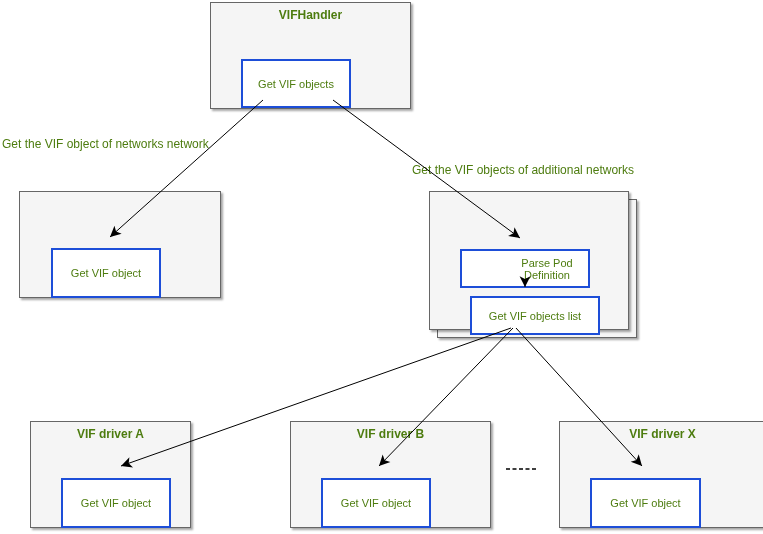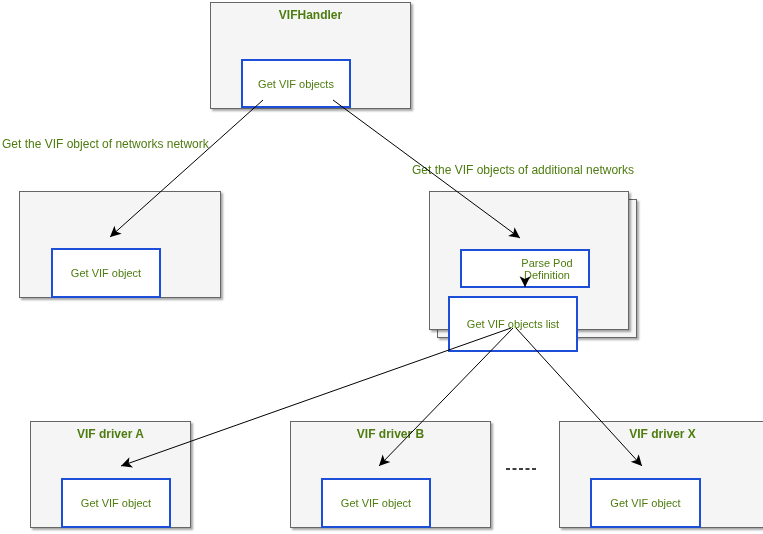--- a/index.html
+++ b/index.html
@@ -65,21 +65,21 @@
   
   #n-vifhandler       { left: 210px; top: 2px;   width: 201px; height: 107px; }
   #n-vifhandler .inner{ left: 30px;  top: 48px;  width: 110px; height: 49px; }
 
   #n-default          { left: 19px;  top: 191px; width: 202px; height: 107px; }
   #n-default .inner   { left: 31px;  top: 48px;  width: 110px; height: 50px; }
 
   #n-multi-back       { left: 437px; top: 199px; width: 200px; height: 139px; }
   #n-multi            { left: 429px; top: 191px; width: 200px; height: 139px; }
   #n-multi .inner-1   { left: 30px;  top: 49px;  width: 130px; height: 39px; padding-left: 44px; }
-  #n-multi .inner-2   { left: 18px;  top: 96px;  width: 130px; height: 56px; }
+  #n-multi .inner-2   { left: 40px;  top: 96px;  width: 130px; height: 39px; }
 
   #n-driver-a         { left: 30px;  top: 421px; width: 161px; height: 107px; }
   #n-driver-a .inner  { left: 30px;  top: 48px;  width: 110px; height: 50px; }
 
   #n-driver-b         { left: 290px; top: 421px; width: 201px; height: 107px; }
   #n-driver-b .inner  { left: 30px;  top: 48px;  width: 110px; height: 50px; }
 
   #n-driver-x         { left: 559px; top: 421px; width: 207px; height: 107px; }
   #n-driver-x .inner  { left: 30px;  top: 48px;  width: 111px; height: 50px; }
 

